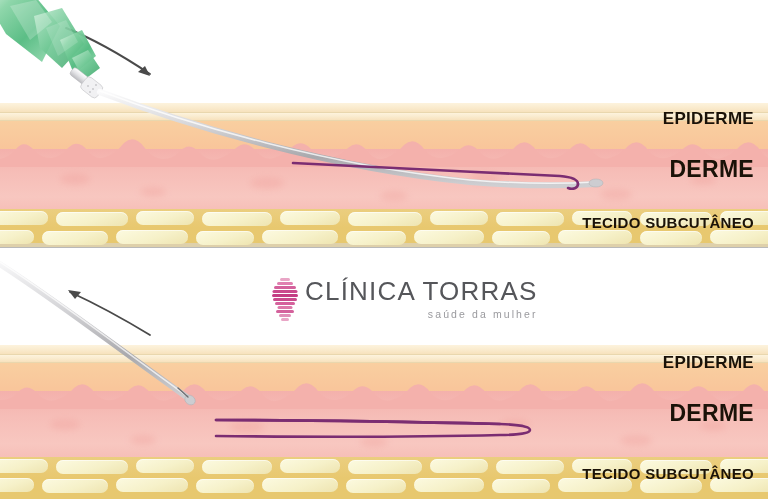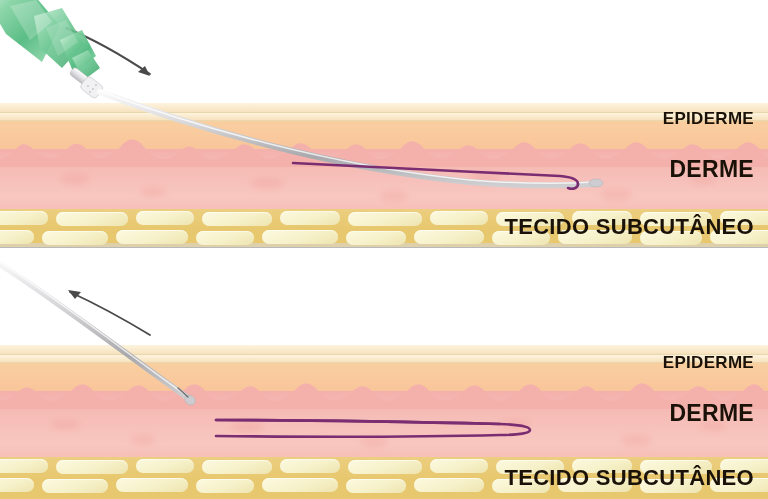--- a/index.html
+++ b/index.html
@@ -29,21 +29,21 @@
      box-shadow:0 1px 0 rgba(255,255,255,.6) inset;}
 
   
   .mottle{position:absolute;border-radius:50%;background:#f0a39e;opacity:.38;filter:blur(3px);}
 
   
   .lbl{position:absolute;color:#1a1208;font-weight:700;letter-spacing:.3px;
        white-space:nowrap;text-align:right;}
   .lbl.epi-lbl{font-size:17px;}
   .lbl.derm-lbl{font-size:23px;}
-  .lbl.sub-lbl{font-size:22px;}
+  .lbl.sub-lbl{font-size:15px;}
 
   
   .vec{position:absolute;left:0;top:0;width:768px;height:499px;overflow:visible;}
 
   
   .logo{position:absolute;display:flex;align-items:center;gap:7px;}
   .logo-mark{position:relative;width:26px;height:46px;}
   .logo-mark i{position:absolute;left:50%;transform:translateX(-50%);
      height:3px;border-radius:2px;display:block;}
   .logo-txt{display:flex;flex-direction:column;line-height:1;}
@@ -173,20 +173,39 @@
       <path d="M100,91 C190,125 330,166 470,180 C520,184 560,184 596,182" fill="none" stroke="#ffffff" stroke-width="1.5" stroke-linecap="round" opacity=".75"></path>
       <ellipse cx="596" cy="183" rx="7" ry="4" fill="#cdcdd1" stroke="#b3b3b7" stroke-width=".6"></ellipse>
     </g>
 
     <g>
       <path d="M293,163 C360,166 470,172 560,176 C572,177 578,180 578,184" fill="none" stroke="#7b2d72" stroke-width="2.6" stroke-linecap="round"></path>
       <path d="M578,184 C578,188 573,190 568,188" fill="none" stroke="#7b2d72" stroke-width="2.6" stroke-linecap="round"></path>
     </g>
   </svg>
 
+  <div class="logo" style="left:272px;top:276px;">
+    <div class="logo-mark">
+      <i style="top:2px;width:10px;background:#e9a5c6;"></i>
+      <i style="top:6px;width:16px;background:#e07fb0;"></i>
+      <i style="top:10px;width:22px;background:#d4619c;"></i>
+      <i style="top:14px;width:25px;background:#ca4a8c;"></i>
+      <i style="top:18px;width:26px;background:#c33d83;"></i>
+      <i style="top:22px;width:24px;background:#ca4a8c;"></i>
+      <i style="top:26px;width:20px;background:#d4619c;"></i>
+      <i style="top:30px;width:15px;background:#dc78a9;"></i>
+      <i style="top:34px;width:18px;background:#d4619c;"></i>
+      <i style="top:38px;width:12px;background:#e08fb8;"></i>
+      <i style="top:42px;width:8px;background:#e9a5c6;"></i>
+    </div>
+    <div class="logo-txt">
+      <div class="logo-name">CLÍNICA TORRAS</div>
+      <div class="logo-tag">saúde da mulher</div>
+    </div>
+  </div>
 
   <div class="skin" style="top:345px;height:154px;">
 
     <div class="epi epi-top" style="top:0;height:9px;"></div>
     <div class="epi epi-line" style="top:9px;height:1px;"></div>
     <div class="epi epi-top" style="top:10px;height:7px;"></div>
     <div class="epi epi-line" style="top:17px;height:1px;"></div>
     <div class="epi epi-body" style="top:18px;height:42px;"></div>
 
     <div class="epi derm-body" style="top:46px;height:70px;"></div>

